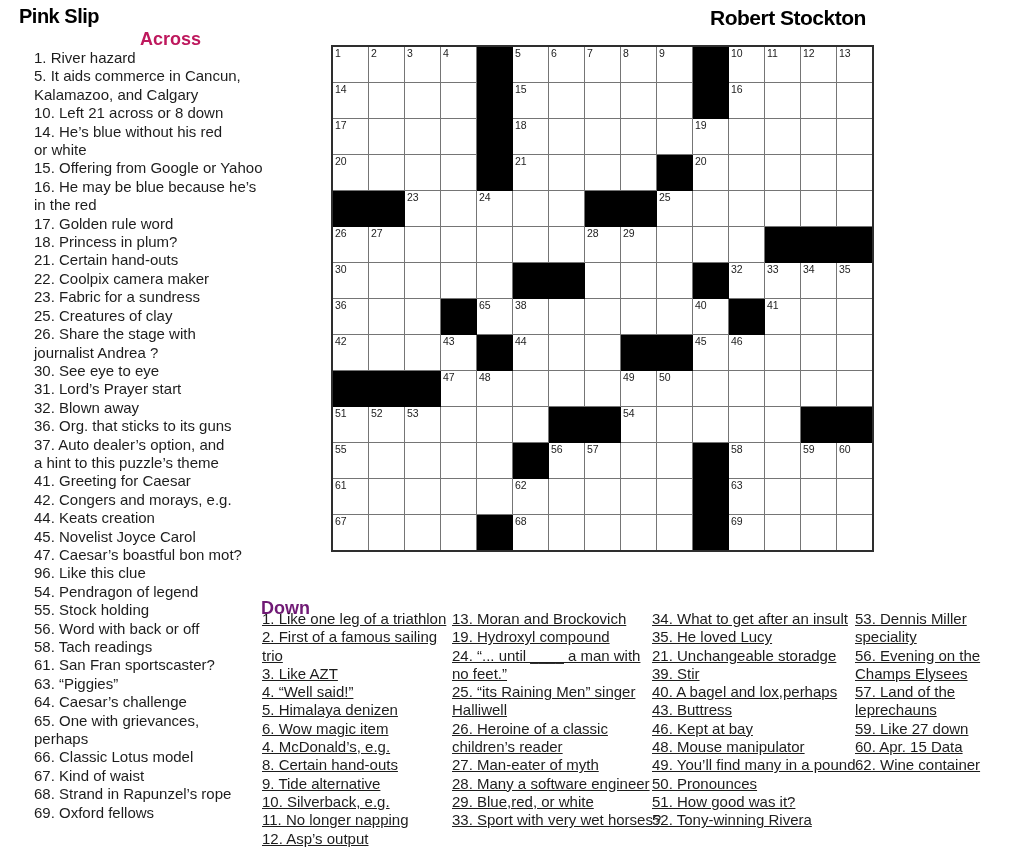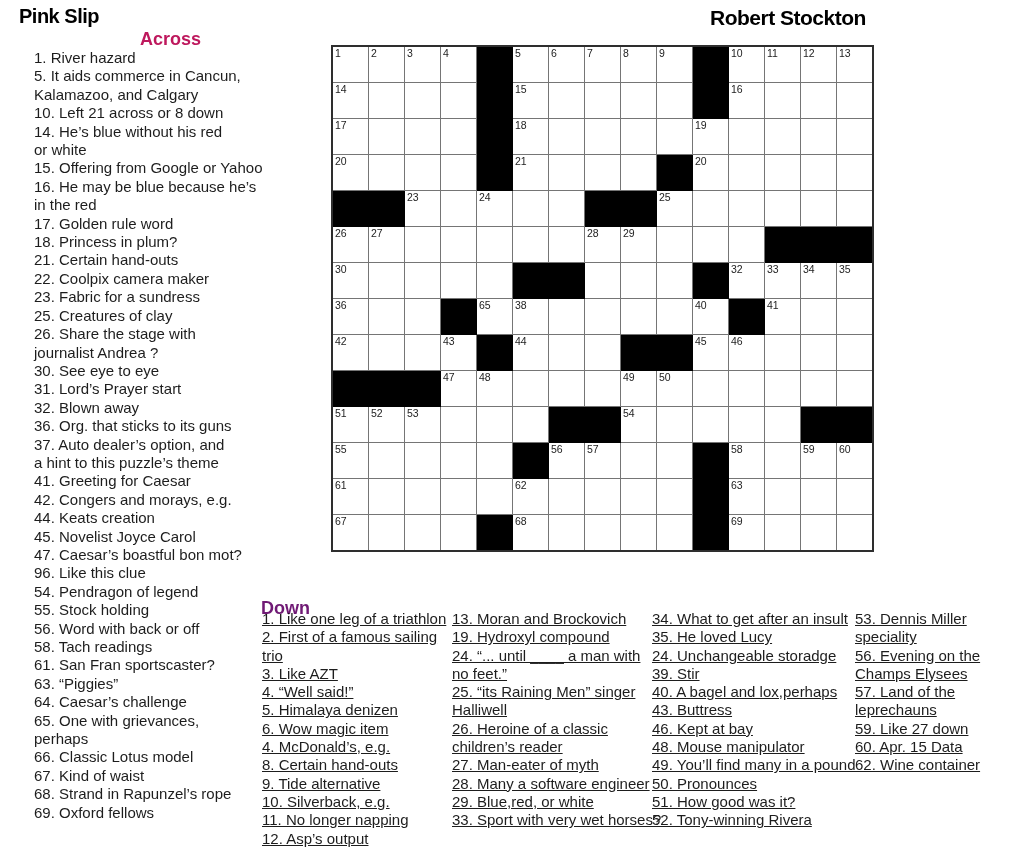--- a/index.html
+++ b/index.html
@@ -505,21 +505,21 @@
     <div class="clue">26. Heroine of a classic
 children’s reader</div>
     <div class="clue">27. Man-eater of myth</div>
     <div class="clue">28. Many a software engineer</div>
     <div class="clue">29. Blue,red, or white</div>
     <div class="clue">33. Sport with very wet horses?</div>
   </div>
 <div class="down-col" id="dc3">
     <div class="clue">34. What to get after an insult</div>
     <div class="clue">35. He loved Lucy</div>
-    <div class="clue">24. Unchangeable storadge</div>
+    <div class="clue">21. Unchangeable storadge</div>
     <div class="clue">39. Stir</div>
     <div class="clue">40. A bagel and lox,perhaps</div>
     <div class="clue">43. Buttress</div>
     <div class="clue">46. Kept at bay</div>
     <div class="clue">48. Mouse manipulator</div>
     <div class="clue">49. You’ll find many in a pound</div>
     <div class="clue">50. Pronounces</div>
     <div class="clue">51. How good was it?</div>
     <div class="clue">52. Tony-winning Rivera</div>
   </div>

